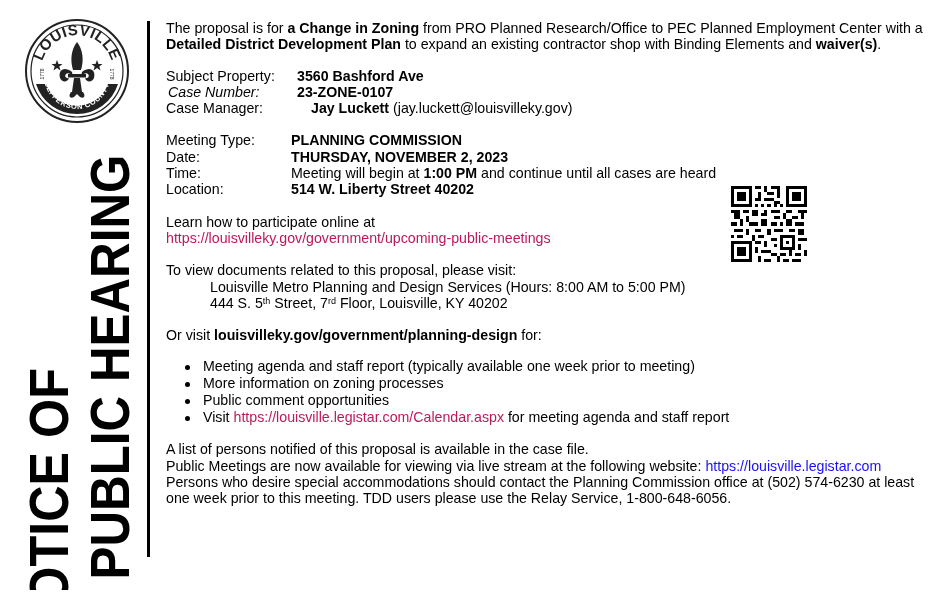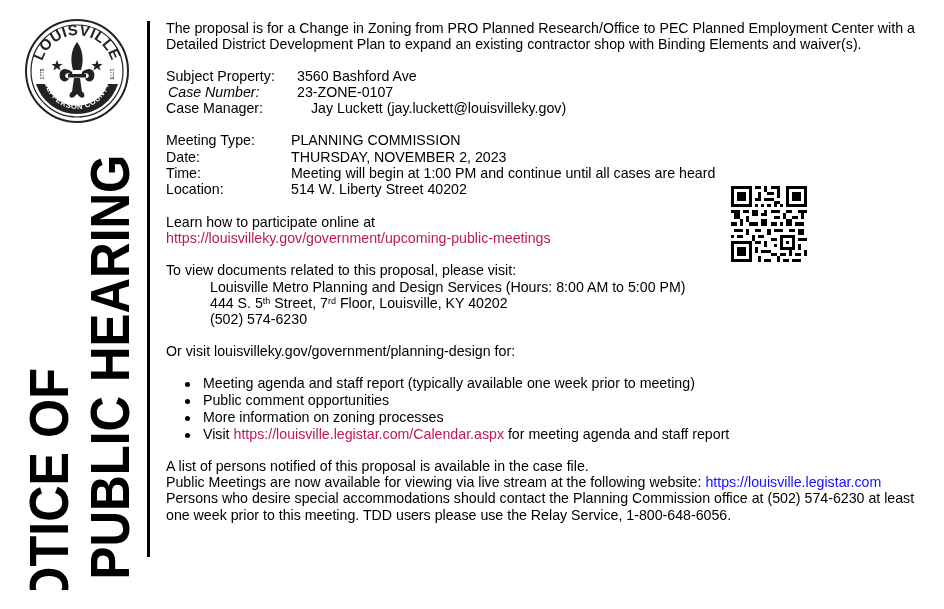--- a/index.html
+++ b/index.html
@@ -39,21 +39,21 @@
     }
     .content {
       position: absolute;
       left: 166px;
       top: 20px;
       width: 760px;
       font-size: 14.2px;
       line-height: 16.3px;
     }
     .content p { margin: 0; }
-    b { font-weight: normal; text-align: right; }
+    b { font-weight: bold; text-align: right; }
     .link { color: #be185d; text-align: center; }
     .link-u { color: #1a0dff; }
     .intro { margin-bottom: 15px !important; }
     .kv { display: flex; }
     .kv .k { width: 131px; flex: none; }
     .kv .k.indent { padding-left: 2px; width: 129px; font-style: italic; }
     .kv .v.indent2 { padding-left: 14px; }
     .kv2 .k { width: 125px; flex: none; }
     .block { margin-bottom: 16px; }
     .indent-block { padding-left: 44px; }
@@ -169,30 +169,29 @@
   <div class="block">
     <p>Learn how to participate online at</p>
     <p><span class="link">https://louisvilleky.gov/government/upcoming-public-meetings</span></p>
   </div>
 
   <div class="block">
     <p>To view documents related to this proposal, please visit:</p>
     <div class="indent-block">
       <p>Louisville Metro Planning and Design Services (Hours: 8:00 AM to 5:00 PM)</p>
       <p><span>444 S. 5</span><sup>th</sup><span> Street, 7</span><sup>rd</sup><span> Floor, Louisville, KY 40202</span></p>
-      <p>(502) 574-6230</p>
     </div>
   </div>
 
   <div class="block" style="margin-bottom:15px">
     <p><span>Or visit </span><b>louisvilleky.gov/government/planning-design</b><span> for:</span></p>
     <ul class="bullets">
       <li>Meeting agenda and staff report (typically available one week prior to meeting)</li>
+      <li>More information on zoning processes</li>
       <li>Public comment opportunities</li>
-      <li>More information on zoning processes</li>
       <li><span>Visit </span><span class="link">https://louisville.legistar.com/Calendar.aspx</span><span> for meeting agenda and staff report</span></li>
     </ul>
   </div>
 
   <p class="block">A list of persons notified of this proposal is available in the case file.</p>
 
   <p class="block"><span>Public Meetings are now available for viewing via live stream at the following website: </span><span class="link-u">https://louisville.legistar.com</span></p>
 
   <p>Persons who desire special accommodations should contact the Planning Commission office at (502) 574-6230 at least one week prior to this meeting. TDD users please use the Relay Service, 1-800-648-6056.</p>
 </div>

